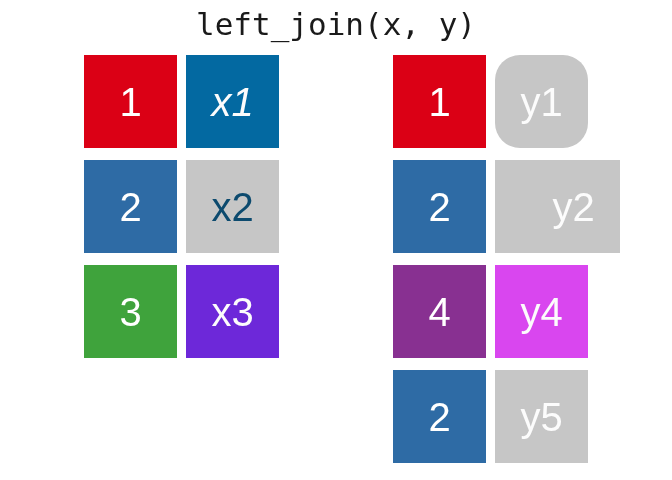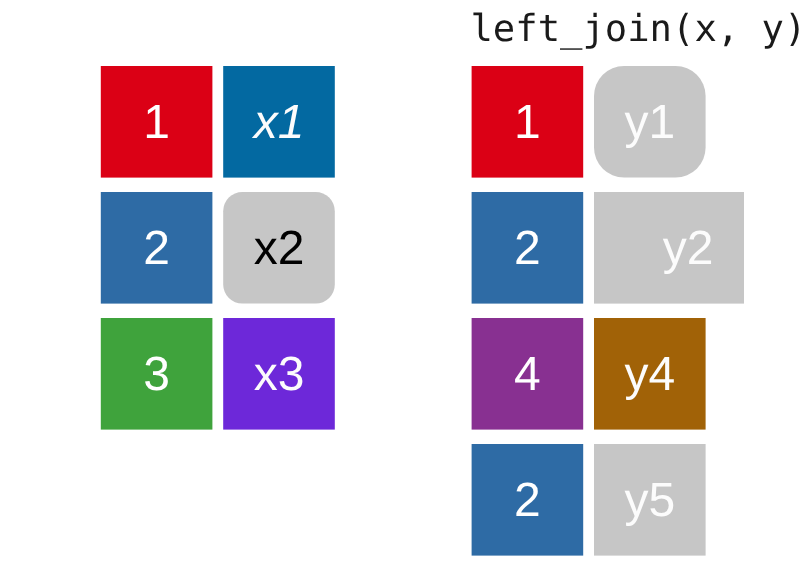--- a/index.html
+++ b/index.html
@@ -12,21 +12,21 @@
     height: 480px;
     position: relative;
     overflow: hidden;
     font-family: "Liberation Sans", sans-serif;
   }
   .title {
     position: absolute;
     left: 0;
     top: 4px;
     width: 672px;
-    text-align: right;
+    text-align: center;
     font-family: "DejaVu Sans Mono", monospace;
     font-size: 31px;
     line-height: 40px;
     color: #1a1a1a;
     white-space: pre;
   }
   .join-table {
     position: absolute;
     display: flex;
     flex-direction: column;
@@ -56,21 +56,21 @@
 
 <div class="join-table" id="table-x">
 
     <div class="row">
       <div class="cell" style="background: rgb(219, 0, 21); color: rgb(255, 255, 255);">1</div>
       <div class="cell" style="background: #0369a1; color: rgb(252, 252, 252); font-style: italic;">x1</div>
     </div>
 
     <div class="row">
       <div class="cell" style="background: rgb(46, 107, 165); color: rgb(255, 255, 255);">2</div>
-      <div class="cell" style="background: rgb(198, 198, 198); color: #000000; border-radius: 16px;">x2</div>
+      <div class="cell" style="background: rgb(198, 198, 198); color: #0c4a6e;">x2</div>
     </div>
 
     <div class="row">
       <div class="cell" style="background: rgb(63, 163, 60); color: rgb(255, 255, 255);">3</div>
       <div class="cell" style="background: #6d28d9; color: rgb(252, 252, 252);">x3</div>
     </div>
   </div>
 
 <div class="join-table" id="table-y">
 
@@ -79,20 +79,20 @@
       <div class="cell" style="background: rgb(198, 198, 198); color: rgb(252, 252, 252); border-radius: 25px;">y1</div>
     </div>
 
     <div class="row">
       <div class="cell" style="background: rgb(46, 107, 165); color: rgb(255, 255, 255);">2</div>
       <div class="cell" style="background: rgb(198, 198, 198); color: rgb(252, 252, 252); padding-left: 32px;">y2</div>
     </div>
 
     <div class="row">
       <div class="cell" style="background: rgb(136, 48, 145); color: rgb(255, 255, 255);">4</div>
-      <div class="cell" style="background: #a16207; color: rgb(252, 252, 252);">y4</div>
+      <div class="cell" style="background: #d946ef; color: rgb(252, 252, 252);">y4</div>
     </div>
 
     <div class="row">
       <div class="cell" style="background: rgb(46, 107, 165); color: rgb(255, 255, 255);">2</div>
       <div class="cell" style="background: rgb(198, 198, 198); color: rgb(252, 252, 252);">y5</div>
     </div>
   </div>
 
 </body></html>

